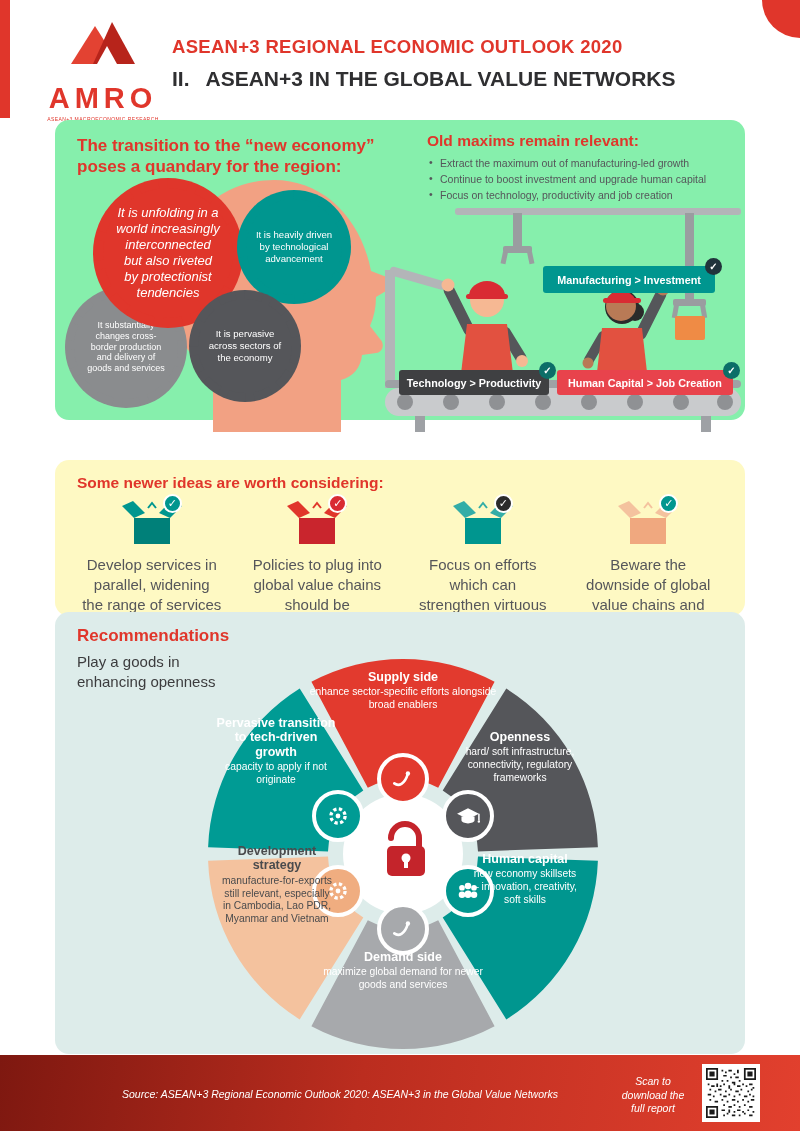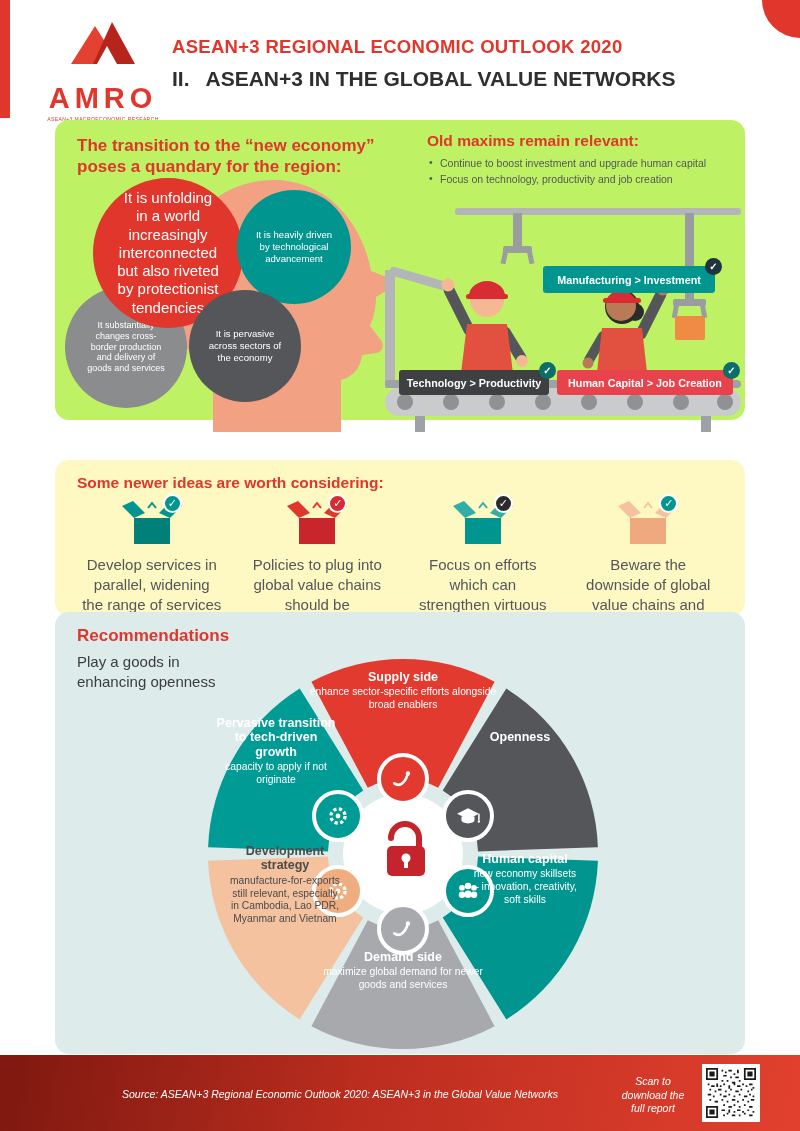--- a/index.html
+++ b/index.html
@@ -14,31 +14,31 @@
   .logo svg{width:72px;height:44px;display:block;margin:0 auto;}
   .logo-text{color:#e0362b;font-weight:bold;font-size:29px;letter-spacing:5px;line-height:1;margin-top:20px;}
   .logo-tag{color:#e0362b;font-size:5px;letter-spacing:.4px;margin-top:3px;}
   .titles{position:absolute;left:172px;top:36px;width:570px;}
   .titles h1{color:#e0362b;font-size:18.5px;font-weight:bold;letter-spacing:.3px;}
   .titles h2{color:#2f2f31;font-size:21px;font-weight:bold;margin-top:9px;}
   .titles h2 .num{margin-right:16px;}
 
   
   .panel{position:absolute;left:55px;width:690px;border-radius:14px;}
-  .panel-1{top:120px;height:300px;background:#bef264;}
+  .panel-1{top:120px;height:300px;background:#86efac;}
   .panel-ideas{top:460px;height:156px;background:#fef9c3;}
   .panel-rec{top:612px;height:442px;background:#ddecea;}
 
   
   .q-head{position:absolute;left:22px;top:15px;width:330px;color:#e0362b;font-size:17px;font-weight:bold;line-height:1.25;}
   .head-illo{position:absolute;left:10px;top:54px;width:350px;height:258px;}
   .head-illo .head-svg{position:absolute;left:44px;top:0;width:300px;height:258px;}
   .gear{position:absolute;border-radius:50%;color:#fff;display:flex;align-items:center;justify-content:center;text-align:center;line-height:1.22;}
   .gear-3{left:0;top:112px;width:122px;height:122px;border:9px dashed #8a8c8e;background:#8a8c8e;font-size:9px;padding:10px;}
-  .gear-1{left:28px;top:4px;width:150px;height:150px;border:10px dashed #e0362b;background:#e0362b;font-size:15px;padding:13px;}
+  .gear-1{left:28px;top:4px;width:150px;height:150px;border:10px dashed #e0362b;background:#e0362b;font-size:13px;padding:13px;font-style:italic;}
   .gear-2{left:172px;top:16px;width:114px;height:114px;border:9px dashed #00968f;background:#00968f;font-size:9.6px;padding:9px;text-align:center;}
   .gear-4{left:124px;top:116px;width:112px;height:112px;border:9px dashed #55565a;background:#55565a;font-size:9.6px;padding:9px;}
 
   
   .maxims{position:absolute;left:372px;top:12px;width:314px;}
   .m-head{color:#e0362b;font-weight:bold;font-size:15.5px;margin-bottom:7px;}
   .m-list{list-style:none;}
   .m-list li{font-size:10.5px;color:#55565a;margin:4px 0;padding-left:13px;position:relative;}
   .m-list li::before{content:"•";position:absolute;left:2px;top:-1px;color:#55565a;}
   .factory{position:absolute;left:330px;top:88px;width:356px;height:224px;}
@@ -66,21 +66,21 @@
   .r-sub{position:absolute;left:22px;top:40px;width:150px;color:#3c3c3e;font-size:15px;line-height:1.3;}
   .donut{position:absolute;left:148px;top:42px;width:400px;height:400px;}
   .donut > svg{position:absolute;left:0;top:0;}
   .seg-text{position:absolute;text-align:center;color:#fff;}
   .seg-title{font-weight:bold;font-size:12.5px;line-height:1.15;margin-bottom:2px;}
   .seg-desc{font-size:10.3px;line-height:1.25;}
   .st-supply{left:105px;top:16px;width:190px;}
   .st-open{left:258px;top:76px;width:118px;}
   .st-human{left:268px;top:198px;width:108px;}
   .st-demand{left:120px;top:296px;width:160px;}
-  .st-dev{left:16px;top:190px;width:116px;color:#4a4b4d;margin-left:8px;}
+  .st-dev{left:16px;top:190px;width:116px;color:#4a4b4d;}
   .st-perv{left:10px;top:62px;width:126px;}
   .ring-icon{position:absolute;width:52px;height:52px;border-radius:50%;border:4px solid #fff;display:flex;align-items:center;justify-content:center;}
   .ring-icon svg{width:24px;height:24px;}
   .ri-supply{left:174px;top:99px;background:#e23a2e;}
   .ri-open{left:239px;top:136px;background:#55565a;}
   .ri-human{left:239px;top:211px;background:#00968f;}
   .ri-demand{left:174px;top:249px;background:#a7a9ac;}
   .ri-dev{left:109px;top:211px;background:#f0ad80;}
   .ri-perv{left:109px;top:136px;background:#009b94;}
 
@@ -124,20 +124,21 @@
       </svg>
       <div class="gear gear-3">It substantially changes cross-border production and delivery of goods and services</div>
       <div class="gear gear-1">It is unfolding in a world increasingly interconnected but also riveted by protectionist tendencies</div>
       <div class="gear gear-2">It is heavily driven by technological advancement</div>
       <div class="gear gear-4">It is pervasive across sectors of the economy</div>
     </div>
 
     <div class="maxims">
       <div class="m-head">Old maxims remain relevant:</div>
       <ul class="m-list">
+        <li>Extract the maximum out of manufacturing-led growth</li>
         <li>Continue to boost investment and upgrade human capital</li>
         <li>Focus on technology, productivity and job creation</li>
       </ul>
     </div>
 
     <div class="factory">
       <svg viewBox="0 0 356 224" width="356" height="224">
 
         <rect x="70" y="0" width="286" height="7" rx="3" fill="#b3b5b8"></rect>
 
@@ -340,20 +341,21 @@
             <circle cx="11" cy="11" r="2.2" fill="#fff"></circle>
           </svg>
       </div>
 
       <div class="seg-text st-supply">
         <div class="seg-title">Supply side</div>
         <div class="seg-desc">enhance sector-specific efforts alongside broad enablers</div>
       </div>
       <div class="seg-text st-open">
         <div class="seg-title">Openness</div>
+        <div class="seg-desc">hard/ soft infrastructure, connectivity, regulatory frameworks</div>
       </div>
       <div class="seg-text st-human">
         <div class="seg-title">Human capital</div>
         <div class="seg-desc">new economy skillsets – innovation, creativity, soft skills</div>
       </div>
       <div class="seg-text st-demand">
         <div class="seg-title">Demand side</div>
         <div class="seg-desc">maximize global demand for newer goods and services</div>
       </div>
       <div class="seg-text st-dev">

